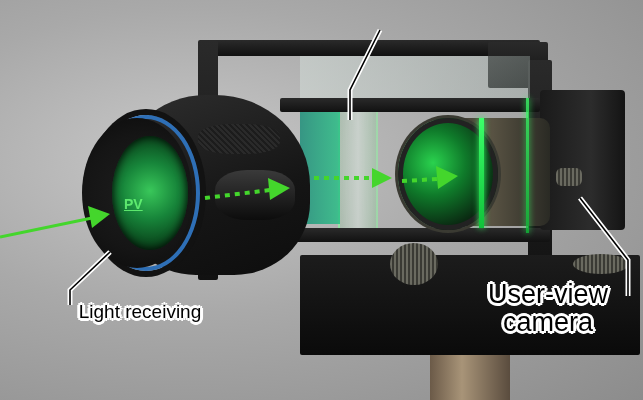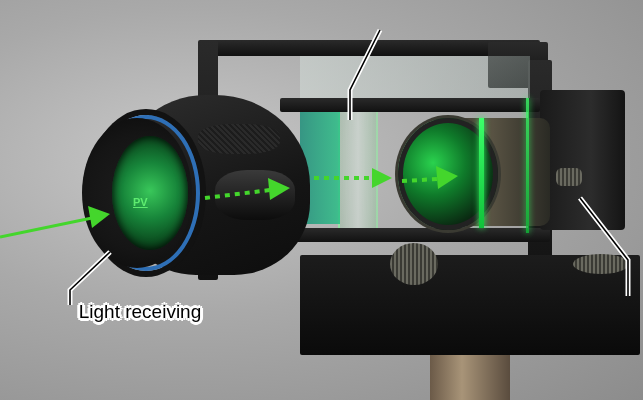--- a/index.html
+++ b/index.html
@@ -61,21 +61,21 @@
   <div class="abs knob" style="left:390px;top:243px;width:48px;height:42px;"></div>
   <div class="abs knob" style="left:573px;top:254px;width:56px;height:20px;"></div>
   <div class="abs post" style="left:430px;top:355px;width:80px;height:45px;"></div>
 
   <div class="abs housing" style="left:120px;top:95px;width:190px;height:180px;"></div>
   <div class="abs slot" style="left:198px;top:124px;width:82px;height:30px;background:repeating-linear-gradient(45deg,#2a2a2a 0 2px,#1c1c1c 2px 4px);"></div>
   <div class="abs slot" style="left:215px;top:170px;width:80px;height:50px;"></div>
   <div class="abs eyepiece-ring" style="left:92px;top:115px;width:100px;height:148px;"></div>
   <div class="abs eyepiece" style="left:82px;top:118px;width:110px;height:150px;"></div>
   <div class="abs eyepiece-lens" style="left:112px;top:136px;width:76px;height:114px;"></div>
-  <div class="abs" style="left:133px;top:196px;color:#6dff7a;font-size:11px;font-weight:bold;opacity:.8;text-decoration:underline;">
+  <div class="abs" style="left:124px;top:196px;color:#6dff7a;font-size:14px;font-weight:bold;opacity:.8;text-decoration:underline;">
     <span>PV</span>
   </div>
 
   <svg class="overlay" width="643" height="400" viewBox="0 0 643 400">
 
     <g>
       <line x1="0" y1="237" x2="92" y2="218" stroke="#44d62c" stroke-width="3"></line>
       <polygon points="110,214 88,206 92,228" fill="#44d62c"></polygon>
     </g>
 
@@ -104,13 +104,17 @@
 
     <g>
       <polyline points="580,198 628,260 628,296" fill="none" stroke="#fff" stroke-width="5"></polyline>
       <polyline points="580,198 628,260 628,296" fill="none" stroke="#000" stroke-width="1.6"></polyline>
     </g>
   </svg>
 
   <div class="label" style="left:20px;top:302px;width:240px;font-size:19px;">
     <div>Light receiving</div>
   </div>
+  <div class="label" style="left:468px;top:280px;width:160px;font-size:27px;">
+    <div>User-view</div>
+    <div>camera</div>
+  </div>
 </div>
 
 </body></html>

